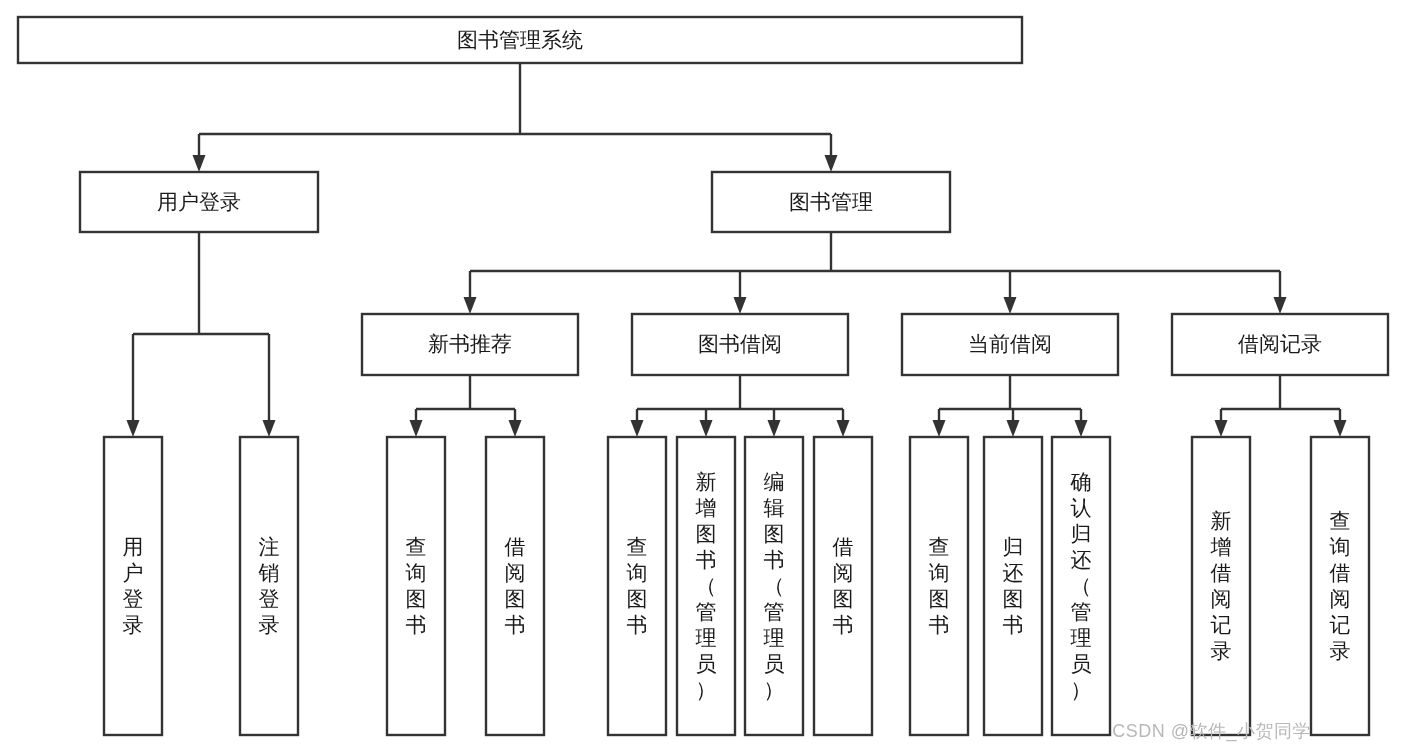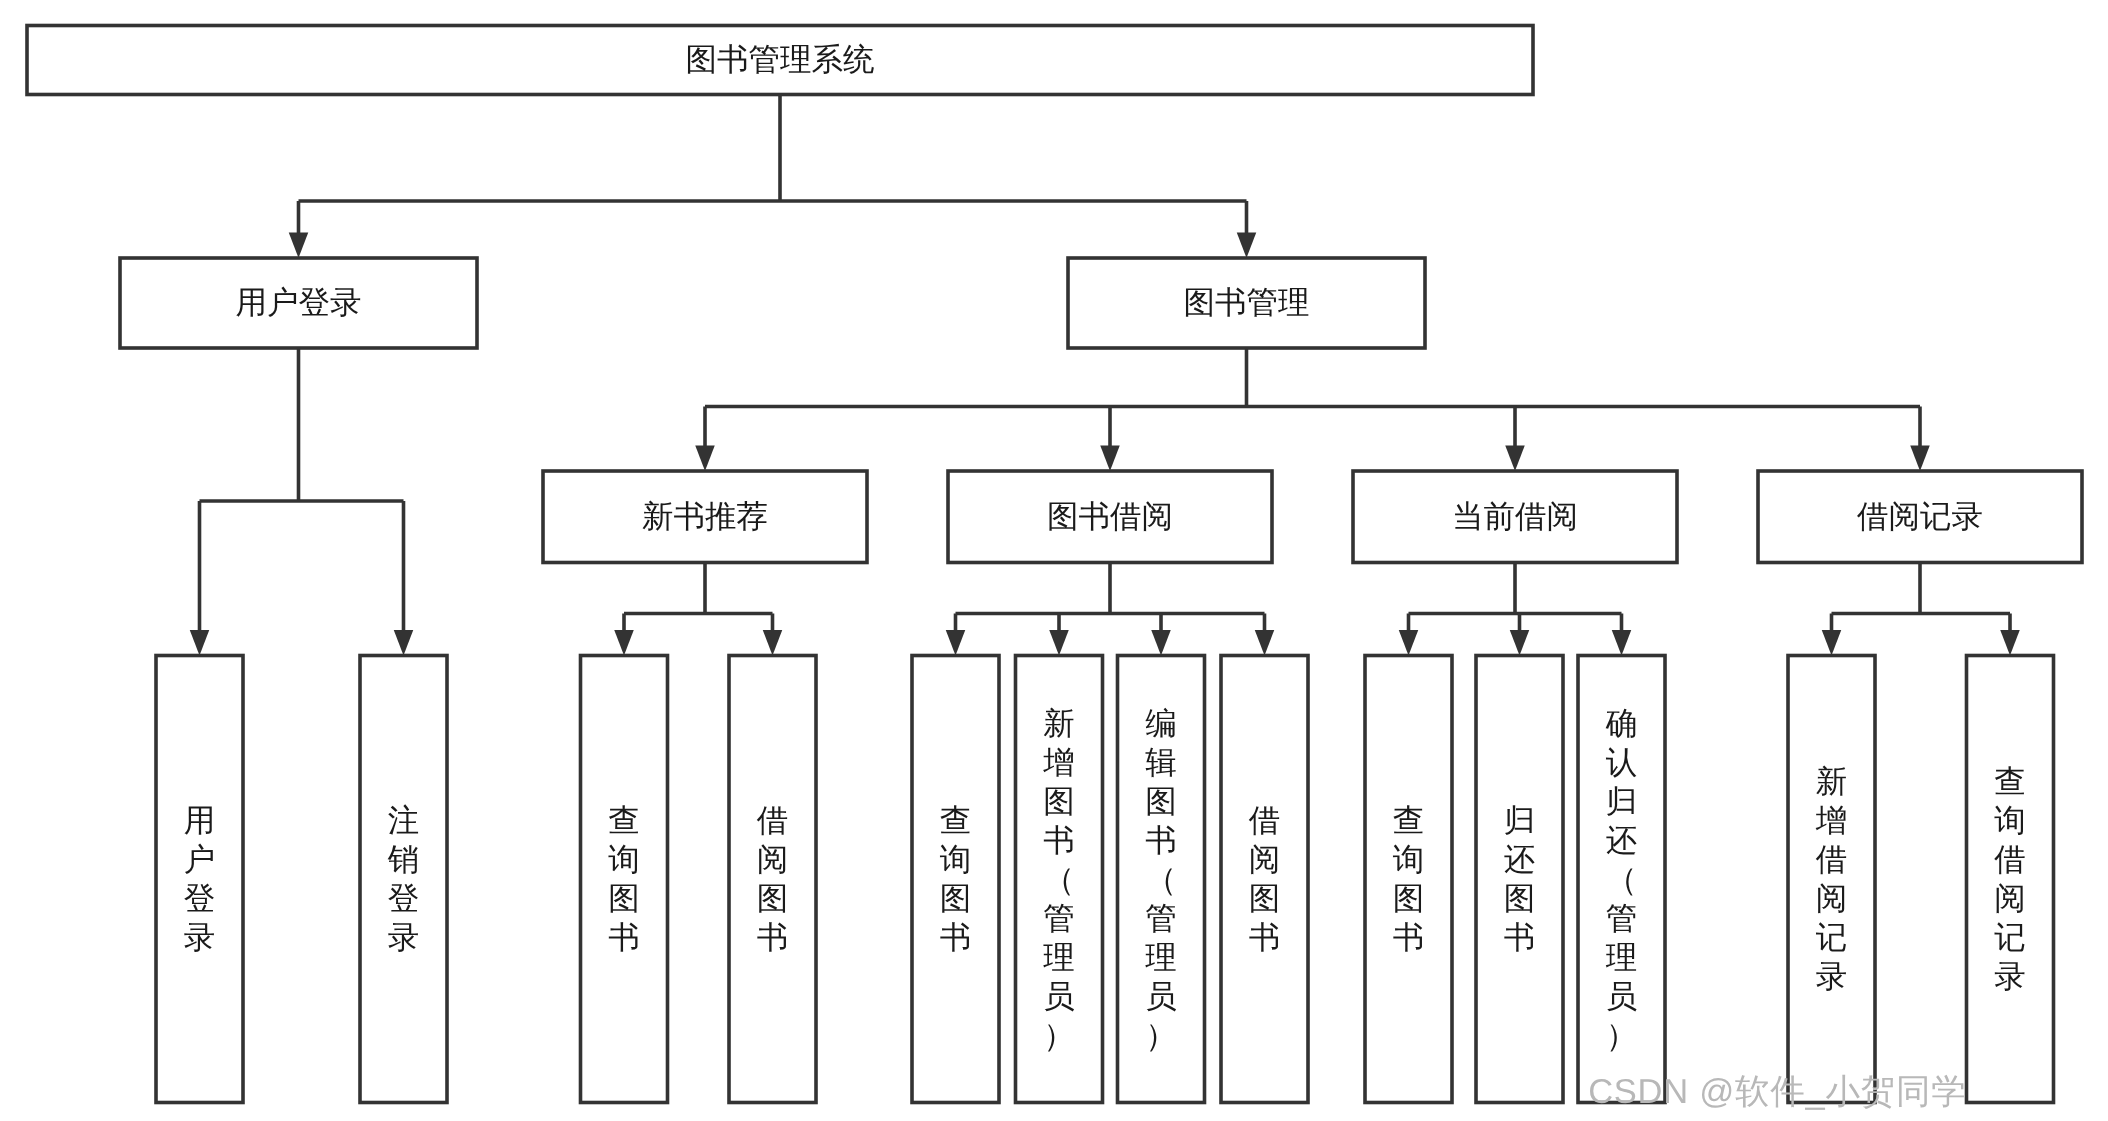--- a/index.html
+++ b/index.html
@@ -53,21 +53,21 @@
     font-family: "Liberation Sans", "DejaVu Sans", sans-serif;
     font-size: 21px;
     fill: #1a1a1a;
     text-anchor: middle;
   }
   .watermark {
     position: absolute;
     right: 8px;
     bottom: 4px;
     font-family: "Liberation Sans", "DejaVu Sans", sans-serif;
-    font-size: 23px;
+    font-size: 18px;
     color: #b8b8b8;
     letter-spacing: 0.5px;
     white-space: nowrap;
     pointer-events: none;
     margin-top: 47px;
   }
 </style>
 </head>
 <body>
 

